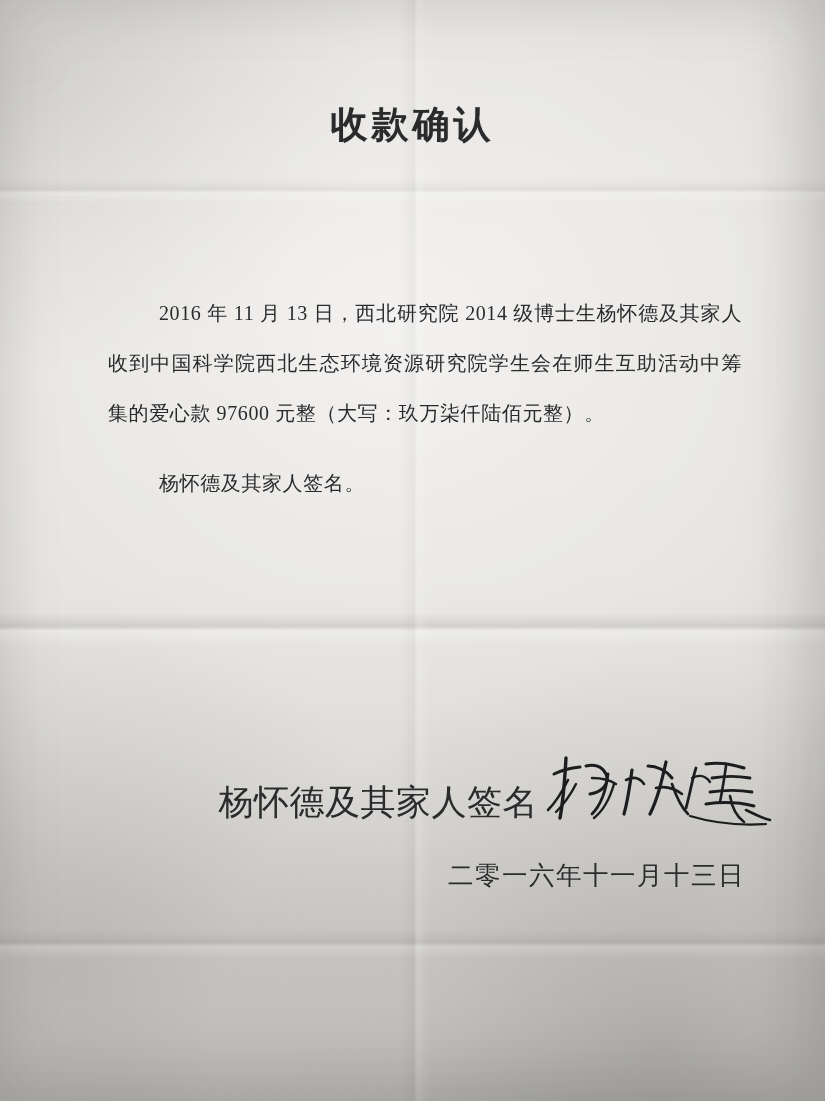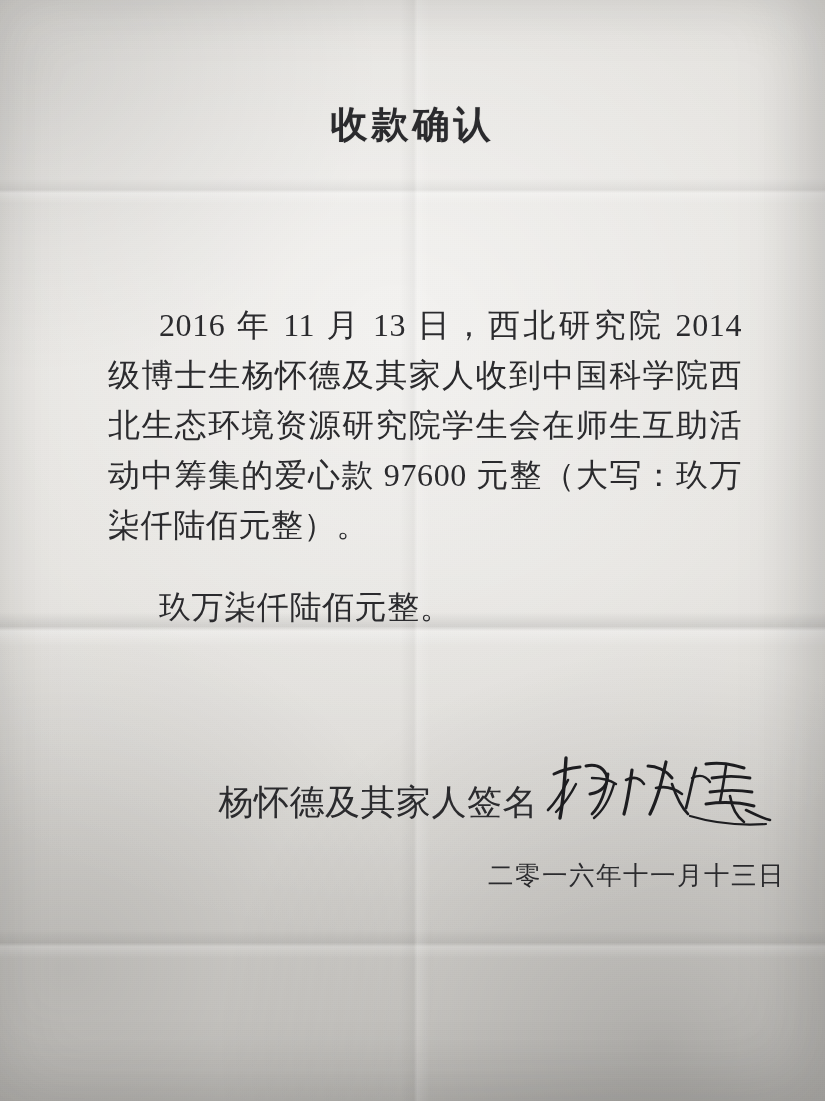--- a/index.html
+++ b/index.html
@@ -80,21 +80,21 @@
     color: #2a2a2d;
     text-shadow: 0 0 1px rgba(60,60,60,0.35);
   }
   .body-block {
     position: absolute;
     top: 268px;
     left: 108px;
     width: 634px;
   }
   .para {
-    font-size: 32px;
+    font-size: 20px;
     line-height: 50px;
     letter-spacing: 0.6px;
     text-align: justify;
     text-justify: inter-ideograph;
     color: #2b2b2e;
   }
   .para.indent {
     text-indent: 51px;
   }
   .para + .para {
@@ -132,21 +132,20 @@
   }
   .date-row {
     position: absolute;
     top: 858px;
     left: 0;
     width: 745px;
     text-align: right;
     font-size: 25.5px;
     letter-spacing: 1.5px;
     color: #2b2b2e;
-    margin-left: 40px;
   }
 
   
   .grain {
     position: absolute;
     inset: 0;
     pointer-events: none;
     opacity: 0.30;
     background-image:
       repeating-linear-gradient(0deg, rgba(0,0,0,0.018) 0px, rgba(0,0,0,0.018) 1px, rgba(255,255,255,0.012) 1px, rgba(255,255,255,0.012) 2px),
@@ -163,21 +162,21 @@
   <div class="fold f2"></div>
   <div class="fold f3"></div>
   <div class="fold-v"></div>
 
   <div class="doc">
 
     <div class="title">收款确认</div>
 
     <div class="body-block">
       <p class="para indent">2016 年 11 月 13 日，西北研究院 2014 级博士生杨怀德及其家人收到中国科学院西北生态环境资源研究院学生会在师生互助活动中筹集的爱心款 97600 元整（大写：玖万柒仟陆佰元整）。</p>
-      <p class="para indent">玖万柒仟陆佰元整。</p>
+      <p class="para indent">杨怀德及其家人签名。</p>
     </div>
 
     <div class="sign-row">
       <span class="sign-label">杨怀德及其家人签名</span>
       <span class="signature">
         <svg width="232" height="92" viewBox="0 0 232 92" fill="none" xmlns="http://www.w3.org/2000/svg">
           <g stroke="#1d1d20" stroke-linecap="round" stroke-linejoin="round" fill="none">
 
             <path d="M14 30 C 22 26, 30 24, 40 23" stroke-width="3"></path>
             <path d="M26 14 C 25 30, 24 52, 20 74" stroke-width="3.4"></path>

